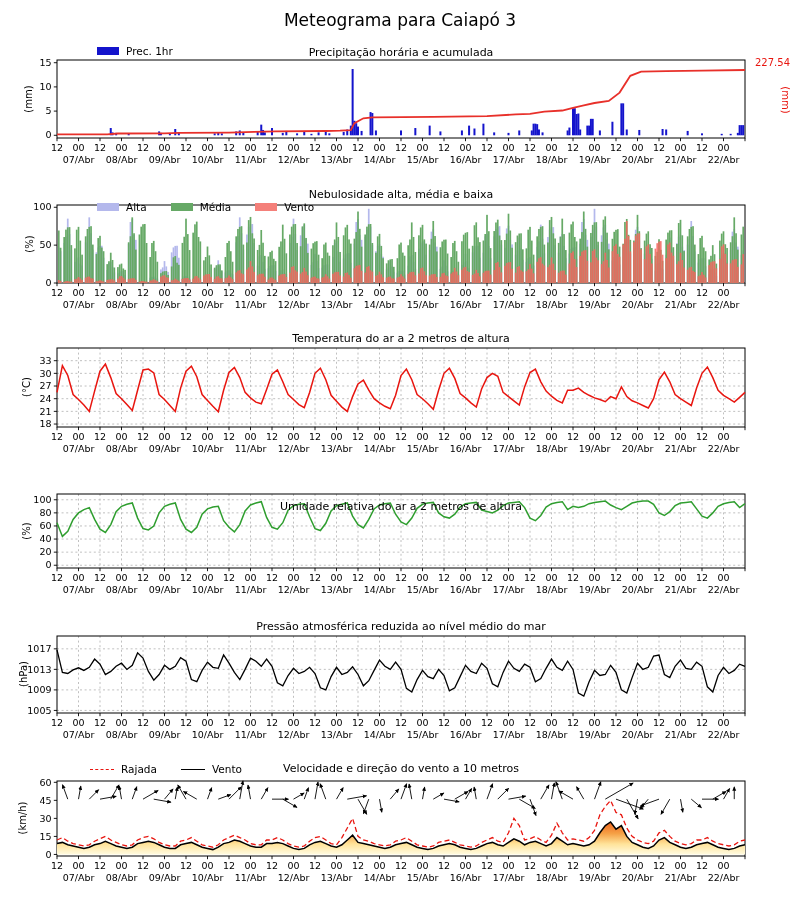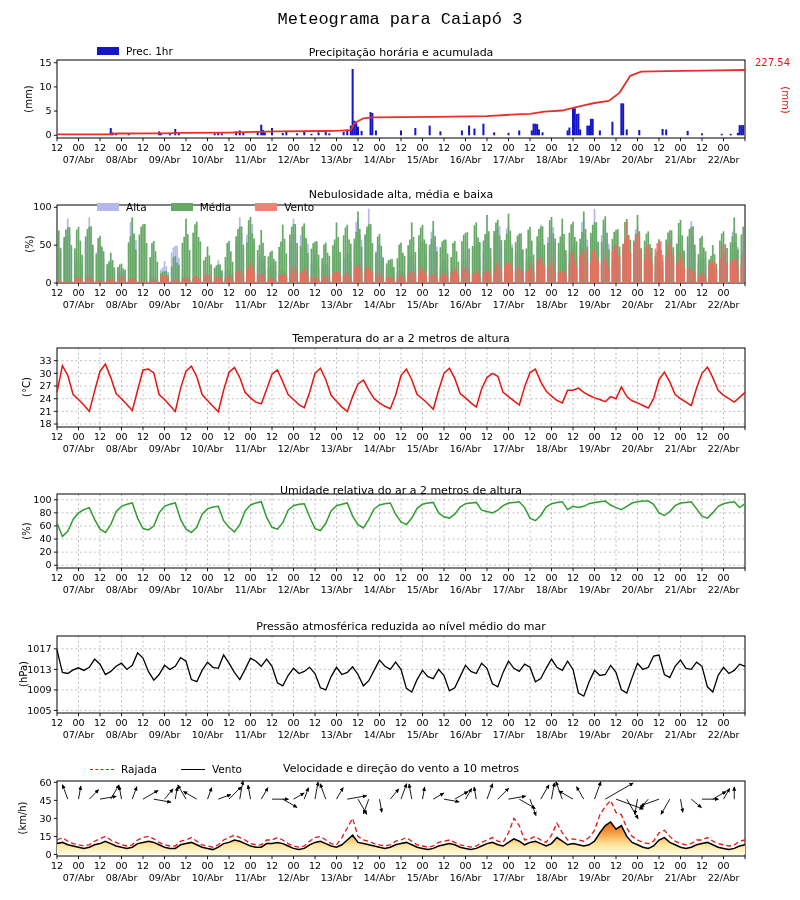--- a/index.html
+++ b/index.html
@@ -1,19 +1,19 @@
 <!DOCTYPE html>
 <html><head>
 <meta charset="utf-8">
 <style>
   html,body{margin:0;padding:0;background:#fff;}
   #page{position:relative;width:800px;height:900px;background:#fff;
         font-family:"DejaVu Sans","Liberation Sans",sans-serif;color:#000;overflow:hidden;}
   .abs{position:absolute;}
-  #main-title{width:800px;text-align:center;top:10px;left:0;font-size:17px;font-family:Liberation Mono, monospace;}
+  #main-title{width:800px;text-align:center;top:10px;left:0;font-size:17px;}
   .ptitle{left:57px;width:688px;text-align:center;font-size:11px;}
   .ylab{font-size:10px;transform:translate(-50%,-50%) rotate(-90deg);white-space:nowrap;}
   .ylab-r{font-size:10px;color:#e8150f;transform:translate(-50%,-50%) rotate(90deg);white-space:nowrap;}
   .legend{display:flex;align-items:center;font-size:10.5px;white-space:nowrap;padding-left:32px;}
   .legend .item{display:flex;align-items:center;margin-right:24px;}
   .sw{width:22px;height:8px;display:inline-block;margin-right:7px;}
   .lsw{width:24px;height:0;display:inline-block;margin-right:7px;}
   .annot{font-size:10px;color:#e8150f;}
   svg{position:absolute;left:0;top:0;}
 </style>
@@ -1798,21 +1798,21 @@
         <line x1="723.5" y1="799.1490384615385" x2="729.625" y2="788.540227265179" stroke="#000" stroke-width="0.9" marker-end="url(#ah)"></line>
         <line x1="734.25" y1="799.1490384615385" x2="734.25" y2="786.8990384615385" stroke="#000" stroke-width="0.9" marker-end="url(#ah)"></line>
       </g>
     </svg>
 
 <div id="main-title" class="abs">Meteograma para Caiapó 3</div>
 
 <div class="abs ptitle" style="top:188px">Nebulosidade alta, média e baixa</div>
 <div class="abs ptitle" style="top:46px">Precipitação horária e acumulada</div>
 <div class="abs ptitle" style="top:332px">Temperatura do ar a 2 metros de altura</div>
-<div class="abs ptitle" style="top:484px">Umidade relativa do ar a 2 metros de altura</div>
+<div class="abs ptitle" style="top:500px">Umidade relativa do ar a 2 metros de altura</div>
 <div class="abs ptitle" style="top:620px">Pressão atmosférica reduzida ao nível médio do mar</div>
 <div class="abs ptitle" style="top:762px">Velocidade e direção do vento a 10 metros</div>
 
 <div class="abs legend" style="left:65px;top:45px">
   <span class="item">
         <span class="sw" style="background:#1414cc"></span>
         <span>Prec. 1hr</span>
       </span>
 </div>
 <div class="abs legend" style="left:65px;top:201px">

